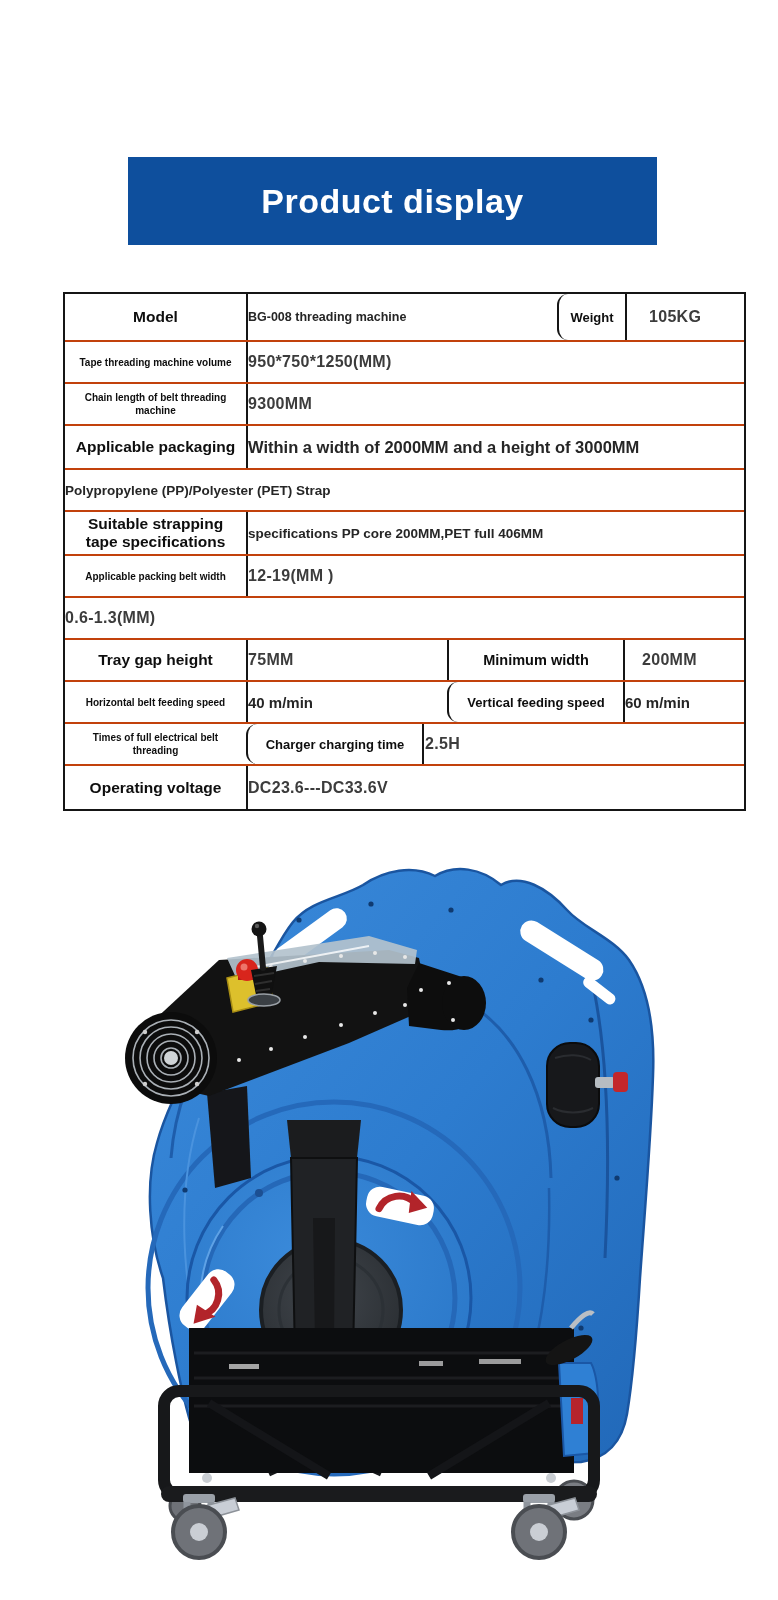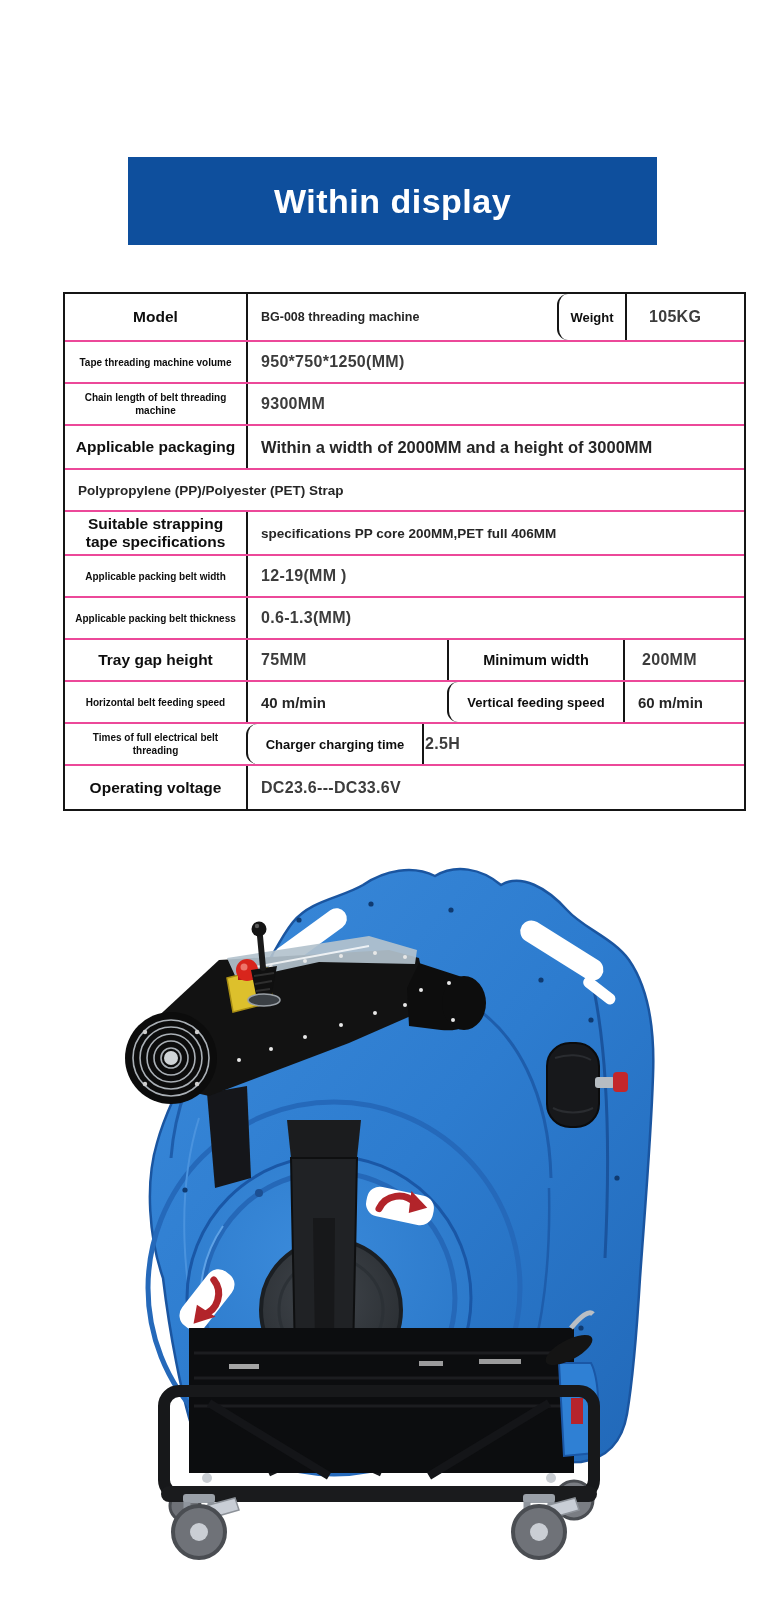--- a/index.html
+++ b/index.html
@@ -6,25 +6,25 @@
   .page{position:relative;width:778px;height:1600px;background:#fff;overflow:hidden;
         font-family:"Liberation Sans",sans-serif;}
   
   .banner{position:absolute;left:128px;top:157px;width:529px;height:88px;
           display:flex;align-items:center;justify-content:center;}
   .banner-title{color:#fff;font-size:34px;font-weight:700;letter-spacing:.5px;}
   
   .spec-table{position:absolute;left:63px;top:292px;width:683px;
               border:2px solid #151515;box-sizing:border-box;background:#fff;}
   .srow{display:flex;box-sizing:border-box;}
-  .srow + .srow{border-top:2px solid #ec4899;}
+  .srow + .srow{border-top:2px solid #c2410c;}
   .cell{box-sizing:border-box;display:flex;align-items:center;min-width:0;}
   .cell + .cell{border-left:2px solid #151515;}
   .c-lbl{justify-content:center;text-align:center;font-weight:700;color:#0e0e0e;padding:0 8px;}
-  .c-val{padding-left:13px;color:#262626;}
+  .c-val{color:#262626;}
   .w181{width:181px;flex:0 0 auto;}
   .w311{width:311px;flex:0 0 auto;}
   .w68{width:68px;flex:0 0 auto;}
   .w201{width:201px;flex:0 0 auto;}
   .w176{width:176px;flex:0 0 auto;}
   .flex1{flex:1;}
   .lbl-sm{font-size:10px;line-height:1.3;}
   .lbl-md{font-size:13px;border-radius:11px;}
   .lbl-lg{font-size:15.5px;line-height:1.15;}
   .val-light{font-size:16px;font-weight:700;color:#3c3c3c;letter-spacing:.3px;}
@@ -34,21 +34,21 @@
   .val-b16{font-size:16.5px;font-weight:700;}
   
   .photo{position:absolute;left:119px;top:858px;width:540px;height:712px;}
 </style>
 </head>
 <body>
 
 <div class="page">
 
   <div class="banner" style="background:#0e4f9d;">
-    <span class="banner-title">Within display</span>
+    <span class="banner-title">Product display</span>
   </div>
 
   <div class="spec-table">
 
     <div class="srow" style="height:46px">
       <div class="cell c-lbl w181 lbl-lg">Model</div>
       <div class="cell c-val w311 val-b12">BG-008 threading machine</div>
       <div class="cell c-lbl w68 lbl-md">Weight</div>
       <div class="cell c-val flex1 val-light" style="padding-left:22px">105KG</div>
     </div>
@@ -76,21 +76,20 @@
       <div class="cell c-lbl w181 lbl-lg">Suitable strapping tape specifications</div>
       <div class="cell c-val flex1 val-b13">specifications PP core 200MM,PET full 406MM</div>
     </div>
 
     <div class="srow" style="height:42px">
       <div class="cell c-lbl w181 lbl-sm">Applicable packing belt width</div>
       <div class="cell c-val flex1 val-light">12-19(MM )</div>
     </div>
 
     <div class="srow" style="height:42px">
-      <div class="cell c-lbl w181 lbl-sm">Applicable packing belt thickness</div>
       <div class="cell c-val flex1 val-light">0.6-1.3(MM)</div>
     </div>
 
     <div class="srow" style="height:42px">
       <div class="cell c-lbl w181 lbl-lg">Tray gap height</div>
       <div class="cell c-val w201 val-light">75MM</div>
       <div class="cell c-lbl w176" style="font-size:14.5px">Minimum width</div>
       <div class="cell c-val flex1 val-light" style="padding-left:17px">200MM</div>
     </div>
 

